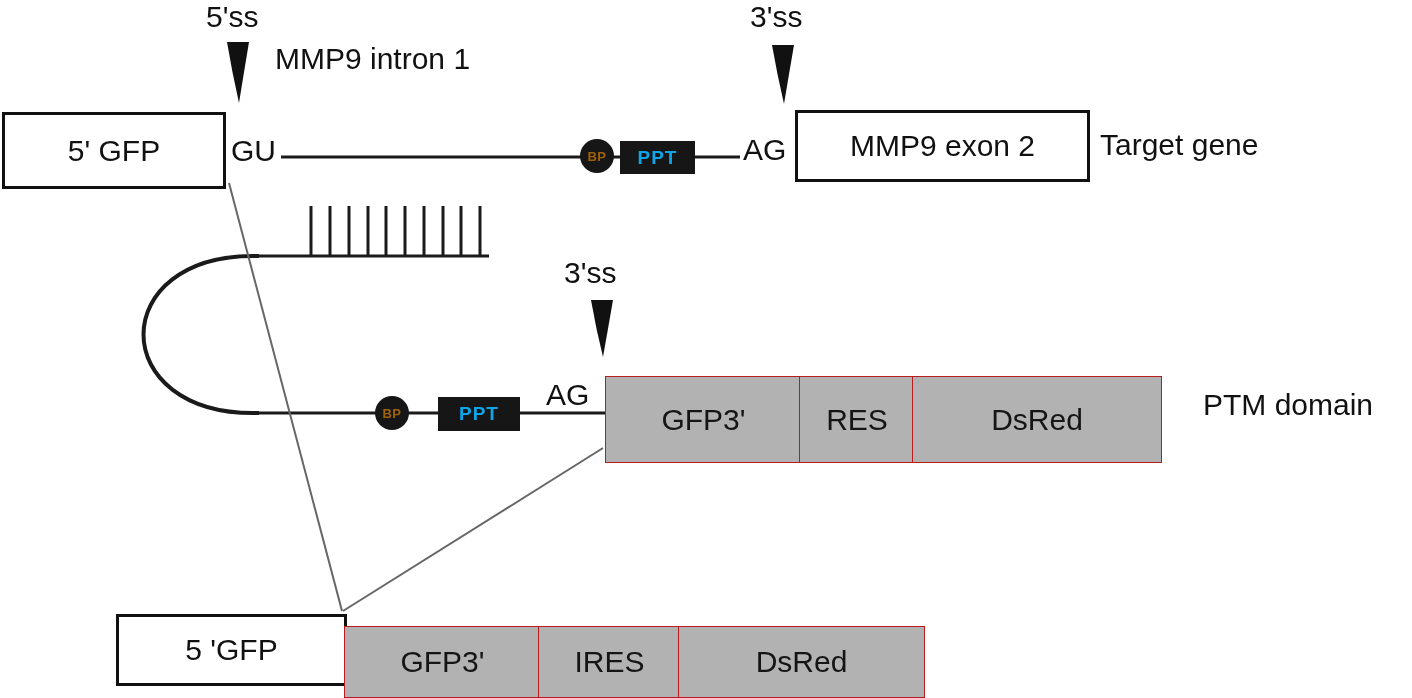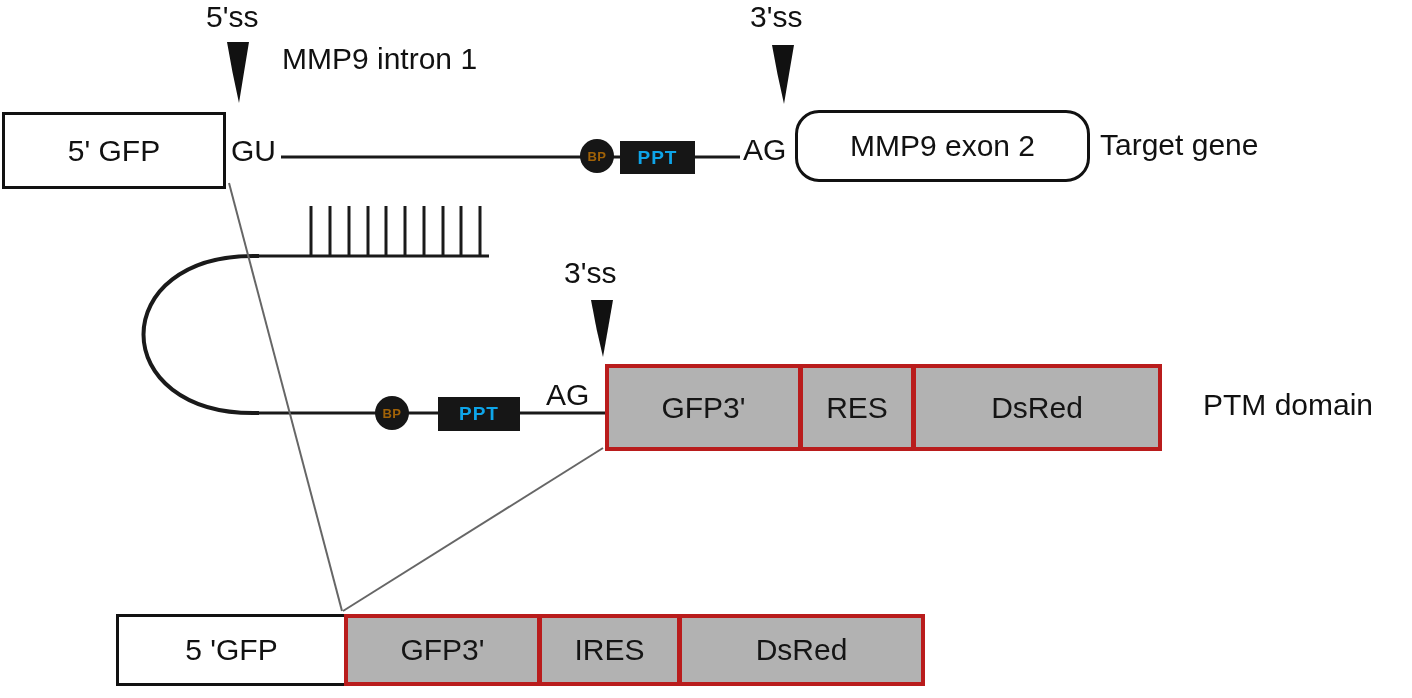--- a/index.html
+++ b/index.html
@@ -20,21 +20,21 @@
     font-size: 30px; box-sizing: border-box;
   }
   .box-white { background: #ffffff; border: 3px solid #111111; }
   .box-row { position: absolute; z-index: 1; display: flex; }
   .box-row .seg {
     display: flex; align-items: center; justify-content: center;
     font-size: 30px; box-sizing: border-box;
   }
   .box-row .seg + .seg { margin-left: -3px; }
   .seg-white { background: #ffffff; border: 3px solid #111111; }
-  .seg-gray  { background: #b2b2b2; border: 4px solid #b91c1c; color: #151515; }
+  .seg-gray  { background: #b2b2b2; border: 1px solid #b91c1c; color: #151515; margin-top: 12px; }
   .bp-circle {
     position: absolute; z-index: 2;
     width: 34px; height: 34px; border-radius: 50%;
     background: #161616; color: #a16207;
     display: flex; align-items: center; justify-content: center;
     font-size: 13px; font-weight: bold; letter-spacing: 0.5px;
   }
   .ppt-box {
     position: absolute; z-index: 2;
     background: #161616; color: #0ea5e9;
@@ -72,33 +72,33 @@
 
     <line x1="229" y1="183" x2="342" y2="611" stroke="#666666" stroke-width="2"></line>
     <line x1="603" y1="448" x2="343" y2="611" stroke="#666666" stroke-width="2"></line>
 
     <path d="M227,42 L249,42 Q244,72 239,103 Q232,72 227,42 Z" fill="#111111"></path>
     <path d="M772,45 L794,45 Q789,74 784,104 Q777,74 772,45 Z" fill="#111111"></path>
     <path d="M591,300 L613,300 Q608,329 603,357 Q596,329 591,300 Z" fill="#111111"></path>
   </svg>
 
   <div class="lbl" style="left:206px; top:0px;">5'ss</div>
-  <div class="lbl" style="left:282px; top:42px;text-align:center;">MMP9 intron 1</div>
+  <div class="lbl" style="left:275px; top:42px;text-align:center;">MMP9 intron 1</div>
   <div class="lbl" style="left:750px; top:0px;">3'ss</div>
 
   <div class="box box-white" style="left:2px; top:112px; width:224px; height:77px;">5' GFP</div>
 
   <div class="lbl" style="left:231px; top:134px;">GU</div>
 
   <div class="bp-circle" style="left:580px; top:139px;">BP</div>
   <div class="ppt-box" style="left:620px; top:141px; width:75px; height:33px;">PPT</div>
 
   <div class="lbl" style="left:743px; top:133px;">AG</div>
 
-  <div class="box box-white" style="left:795px; top:110px; width:295px; height:72px;border-radius:24px;">MMP9 exon 2</div>
+  <div class="box box-white" style="left:795px; top:110px; width:295px; height:72px;">MMP9 exon 2</div>
 
   <div class="lbl" style="left:1100px; top:128px;">Target gene</div>
 
   <div class="lbl" style="left:564px; top:256px;">3'ss</div>
 
   <div class="bp-circle" style="left:375px; top:396px;">BP</div>
   <div class="ppt-box" style="left:438px; top:397px; width:82px; height:34px;">PPT</div>
 
   <div class="lbl" style="left:546px; top:378px;">AG</div>
 

